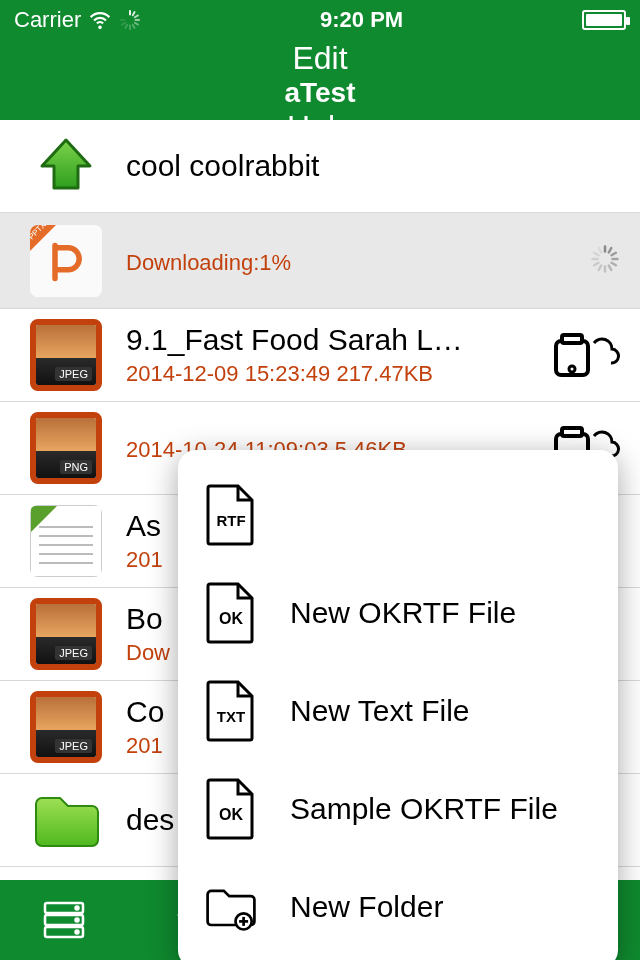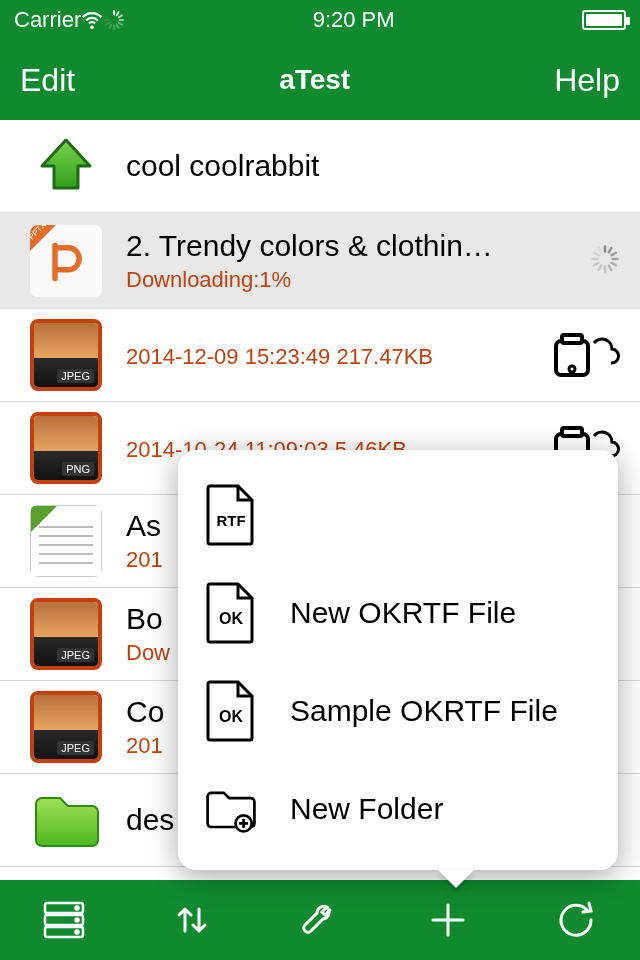--- a/index.html
+++ b/index.html
@@ -2,38 +2,39 @@
 <html><head>
 <meta charset="utf-8">
 <style>
   * { box-sizing: border-box; margin: 0; padding: 0; }
   html, body { width: 640px; height: 960px; font-family: -apple-system, "Helvetica Neue", Arial, sans-serif; overflow: hidden; background: #fff;}
   .status-bar {
     height: 40px; background: #0f8a2f; color: #fff; display: flex;
     align-items: center; justify-content: space-between; padding: 0 14px;
     font-size: 22px; font-weight: 500;
   }
-  .status-left { display:flex; align-items:center; }
+  .status-left { display:flex; align-items:center; gap:8px;}
   .status-right { display:flex; align-items:center; gap:8px;}
   .nav-bar {
     height: 80px; background: #0f8a2f; color: #fff; display:flex;
     align-items:center; justify-content: space-between; padding: 0 20px;
     font-size: 34px;
+    flex-direction: column;
   }
   .nav-title { font-weight: 700; font-size: 28px;}
   .nav-btn { font-size: 32px; }
   .list { position: relative; }
   .row {
     display:flex; align-items:center; padding: 10px 20px 10px 30px;
     border-bottom: 1px solid #d8d8d8; min-height: 86px; position:relative;
     background:#fff;
   }
   .row.sel { background:#e8e8e8; }
   .thumb {
-    width: 72px; height: 72px; border:4px solid #c2410c; border-radius:8px;
+    width: 72px; height: 72px; border:6px solid #c2410c; border-radius:8px;
     background:#fff; flex-shrink:0; margin-right: 24px;
     display:flex; align-items:center; justify-content:center; overflow:hidden;
     position:relative;
   }
   .thumb.noborder { border: none; }
   .thumb .tag {
     position:absolute; bottom:4px; right:4px; background:#333; color:#fff;
     font-size:11px; padding:1px 4px; border-radius:2px;
   }
   .row-text { flex:1; min-width:0;}
@@ -118,21 +119,21 @@
           <line x1="22" y1="12" x2="18" y2="12" opacity=".55"></line>
           <line x1="20.7" y1="17" x2="17.2" y2="15" opacity=".4"></line>
           <line x1="17" y1="20.7" x2="15" y2="17.2" opacity=".3"></line>
           <line x1="12" y1="22" x2="12" y2="18" opacity=".25"></line>
           <line x1="7" y1="20.7" x2="9" y2="17.2" opacity=".2"></line>
           <line x1="3.3" y1="17" x2="6.8" y2="15" opacity=".15"></line>
           <line x1="2" y1="12" x2="6" y2="12" opacity=".1"></line>
         </g>
       </svg>
   </div>
-  <div style="font-weight:400">9:20 PM</div>
+  <div style="font-weight:700">9:20 PM</div>
   <div class="status-right">
     <div class="battery">
         <div class="battery-fill"></div>
       </div>
   </div>
 </div>
 
 <div class="nav-bar">
   <span class="nav-btn">Edit</span>
   <span class="nav-title">aTest</span>
@@ -162,21 +163,20 @@
     <div class="thumb noborder">
       <div class="pptx-thumb">
         <div class="pptx-corner"></div>
         <div class="pptx-corner-text">PPTX</div>
         <svg viewBox="0 0 40 40" width="44" height="44">
             <path d="M10 8 h12 a10 10 0 010 20 h-12 M10 6 v30" stroke="#e56b28" stroke-width="5" fill="none" stroke-linecap="round"></path>
           </svg>
       </div>
     </div>
     <div class="row-text">
-      <div class="row-title">2. Trendy colors &amp; clothin…</div>
       <div class="row-sub">Downloading:1%</div>
     </div>
     <div class="row-action">
       <svg class="spinner" viewBox="0 0 24 24">
           <g stroke="#888" stroke-width="2" stroke-linecap="round">
             <line x1="12" y1="2" x2="12" y2="6"></line>
             <line x1="17" y1="3.3" x2="15" y2="6.8" opacity=".9"></line>
             <line x1="20.7" y1="7" x2="17.2" y2="9" opacity=".8"></line>
             <line x1="22" y1="12" x2="18" y2="12" opacity=".7"></line>
             <line x1="20.7" y1="17" x2="17.2" y2="15" opacity=".6"></line>
@@ -191,20 +191,21 @@
         </svg>
     </div>
   </div>
 
   <div class="row">
     <div class="thumb">
       <div class="photo"></div>
         <div class="tag">JPEG</div>
     </div>
     <div class="row-text">
+      <div class="row-title">9.1_Fast Food Sarah L…</div>
       <div class="row-sub">2014-12-09 15:23:49  217.47KB</div>
     </div>
     <div class="row-action">
       <svg width="70" height="52" viewBox="0 0 70 52">
           <path d="M44 16 a10 10 0 0118 6 a7 7 0 01-1 14" fill="none" stroke="#000" stroke-width="3"></path>
           <rect x="6" y="14" width="32" height="34" rx="5" fill="#fff" stroke="#000" stroke-width="4"></rect>
           <rect x="12" y="8" width="20" height="8" rx="2" fill="#fff" stroke="#000" stroke-width="4"></rect>
           <circle cx="22" cy="42" r="3" fill="none" stroke="#000" stroke-width="3"></circle>
         </svg>
     </div>
@@ -317,20 +318,30 @@
           <text x="27" y="42" text-anchor="middle" font-family="Arial" font-weight="700" font-size="16">OK</text>
         </svg>
     </div>
     <span>New OKRTF File</span>
   </div>
   <div class="pop-item">
     <div class="pop-icon">
       <svg viewBox="0 0 54 62" width="54" height="62">
           <path d="M6 2 h28 l14 14 v42 a2 2 0 01-2 2 h-40 a2 2 0 01-2-2 v-54 a2 2 0 012-2 z" fill="#fff" stroke="#000" stroke-width="3"></path>
           <path d="M34 2 v14 h14" fill="none" stroke="#000" stroke-width="3"></path>
+          <text x="27" y="42" text-anchor="middle" font-family="Arial" font-weight="700" font-size="15">TXT</text>
+        </svg>
+    </div>
+    <span>New Text File</span>
+  </div>
+  <div class="pop-item">
+    <div class="pop-icon">
+      <svg viewBox="0 0 54 62" width="54" height="62">
+          <path d="M6 2 h28 l14 14 v42 a2 2 0 01-2 2 h-40 a2 2 0 01-2-2 v-54 a2 2 0 012-2 z" fill="#fff" stroke="#000" stroke-width="3"></path>
+          <path d="M34 2 v14 h14" fill="none" stroke="#000" stroke-width="3"></path>
           <text x="27" y="42" text-anchor="middle" font-family="Arial" font-weight="700" font-size="16">OK</text>
         </svg>
     </div>
     <span>Sample OKRTF File</span>
   </div>
   <div class="pop-item">
     <div class="pop-icon">
       <svg viewBox="0 0 60 52" width="58" height="52">
           <path d="M4 12 a4 4 0 014-4 h14 l6 6 h24 a4 4 0 014 4 v24 a4 4 0 01-4 4 h-44 a4 4 0 01-4-4 z" fill="#fff" stroke="#000" stroke-width="3"></path>
           <circle cx="44" cy="42" r="9" fill="#fff" stroke="#000" stroke-width="3"></circle>

